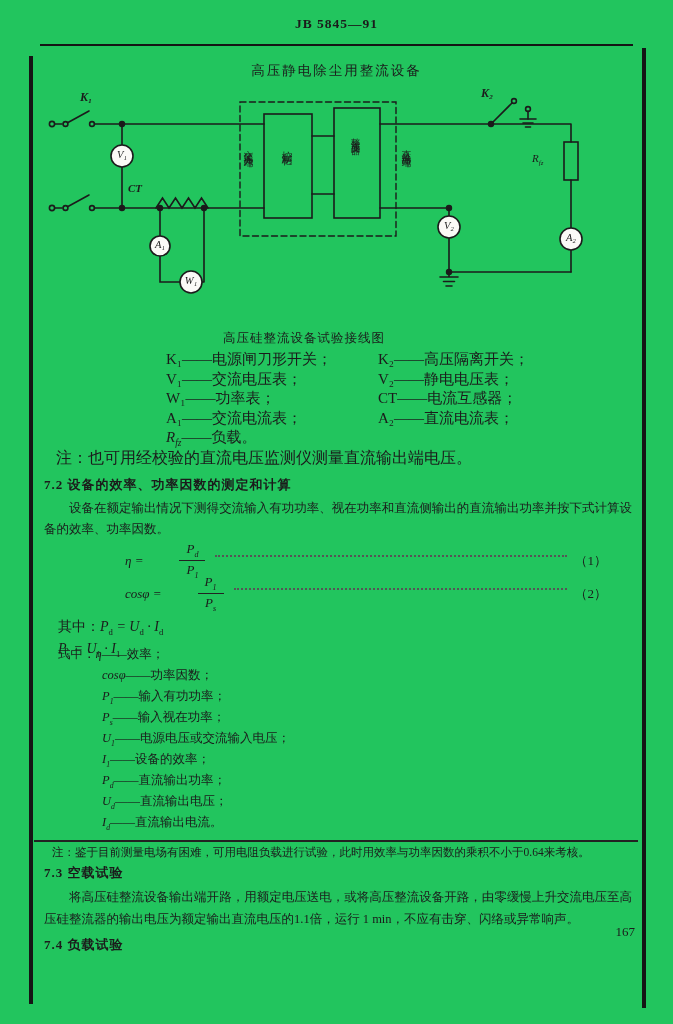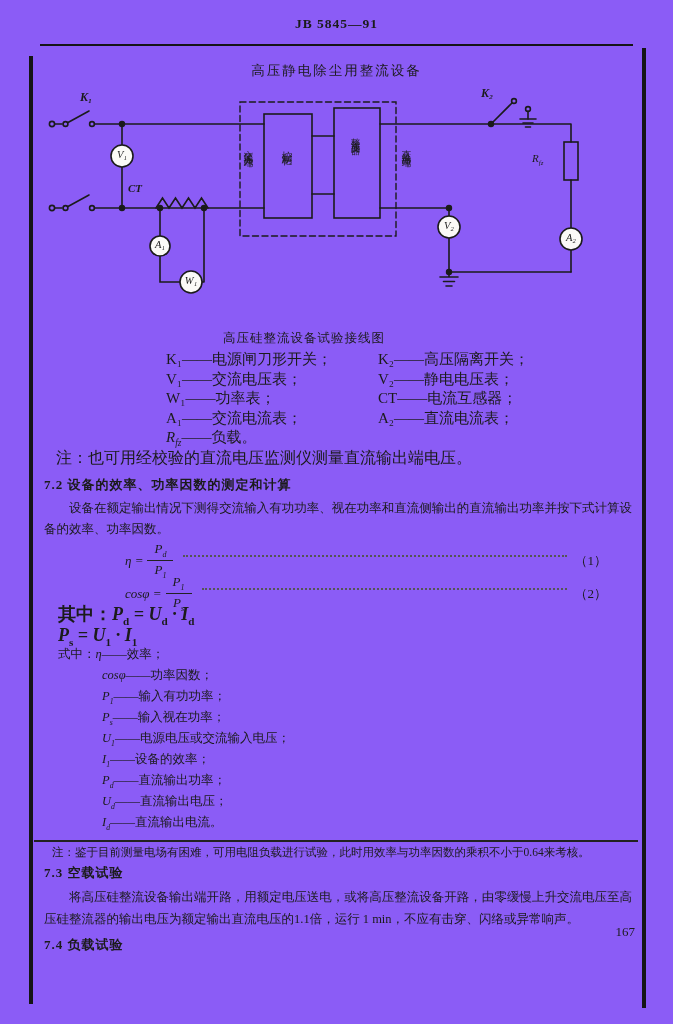--- a/index.html
+++ b/index.html
@@ -1,17 +1,17 @@
 <!DOCTYPE html>
 <html><head>
 <meta charset="utf-8">
 <style>
   html,body{margin:0;padding:0;background:#d8d6d2;}
   #page{
-    position:relative;width:673px;height:1024px;background:#8b5cf6;
+    position:relative;width:673px;height:1024px;background:#22c55e;
     font-family:"Liberation Serif", serif;color:#1b1b1b;overflow:hidden;
     margin:0 auto;
   }
   .abs{position:absolute;}
   #header-text{top:16px;left:0;width:100%;text-align:center;font-weight:bold;font-size:13.5px;letter-spacing:1px;}
   #top-rule{top:44px;left:40px;width:593px;height:2px;background:#151515;}
   #left-bar{top:56px;left:29px;width:4px;height:948px;background:#151515;}
   #right-bar{top:48px;left:642px;width:4px;height:960px;background:#151515;}
   #doc-title{top:62px;left:0;width:100%;text-align:center;font-size:13.5px;letter-spacing:2px;}
 
@@ -30,27 +30,27 @@
   .lg-left{display:inline-block;width:212px;font-style:normal;}
   #note1{top:448px;left:56px;font-size:16px;}
 
   .sec-heading{font-weight:bold;font-size:13px;letter-spacing:1px;}
   #s72-heading{top:476px;left:44px;}
   #s72-body{top:498px;left:44px;width:588px;font-size:12.5px;line-height:21px;text-indent:2em;text-align:justify;}
 
   #formulas{top:544px;left:125px;width:482px;font-size:13px;}
   .f-row{display:flex;align-items:center;height:33px;}
   .f-lhs{font-style:italic;margin-right:4px;white-space:nowrap;}
-  .frac{display:inline-block;text-align:center;vertical-align:middle;font-style:italic;}
+  .frac{display:inline-block;text-align:center;vertical-align:middle;font-style:italic;margin-left:32px;}
   .frac .num{display:block;padding:0 7px 1px;border-bottom:1.4px solid #222;}
   .frac .den{display:block;padding:1px 7px 0;}
   .leader{flex:1;border-bottom:2px dotted #555;margin:0 8px 11px 10px;height:1px;}
   .f-tag{white-space:nowrap;}
 
-  #where-block{top:602px;left:58px;font-size:18px;font-weight:bold;}
+  #where-block{top:618px;left:58px;font-size:14px;}
   .wh-line{height:23px;}
   .wh-line.second{}
   .wh-line i{font-style:italic;}
 
   #shizhong{top:646px;left:58px;font-size:12.5px;}
   .sz-row{height:21px;margin-left:44px;white-space:nowrap;}
   .sz-row.first{margin-left:0;}
   .sz-sym{font-style:italic;}
 
   #mid-rule{top:840px;left:34px;width:604px;height:1.6px;background:#222;}

